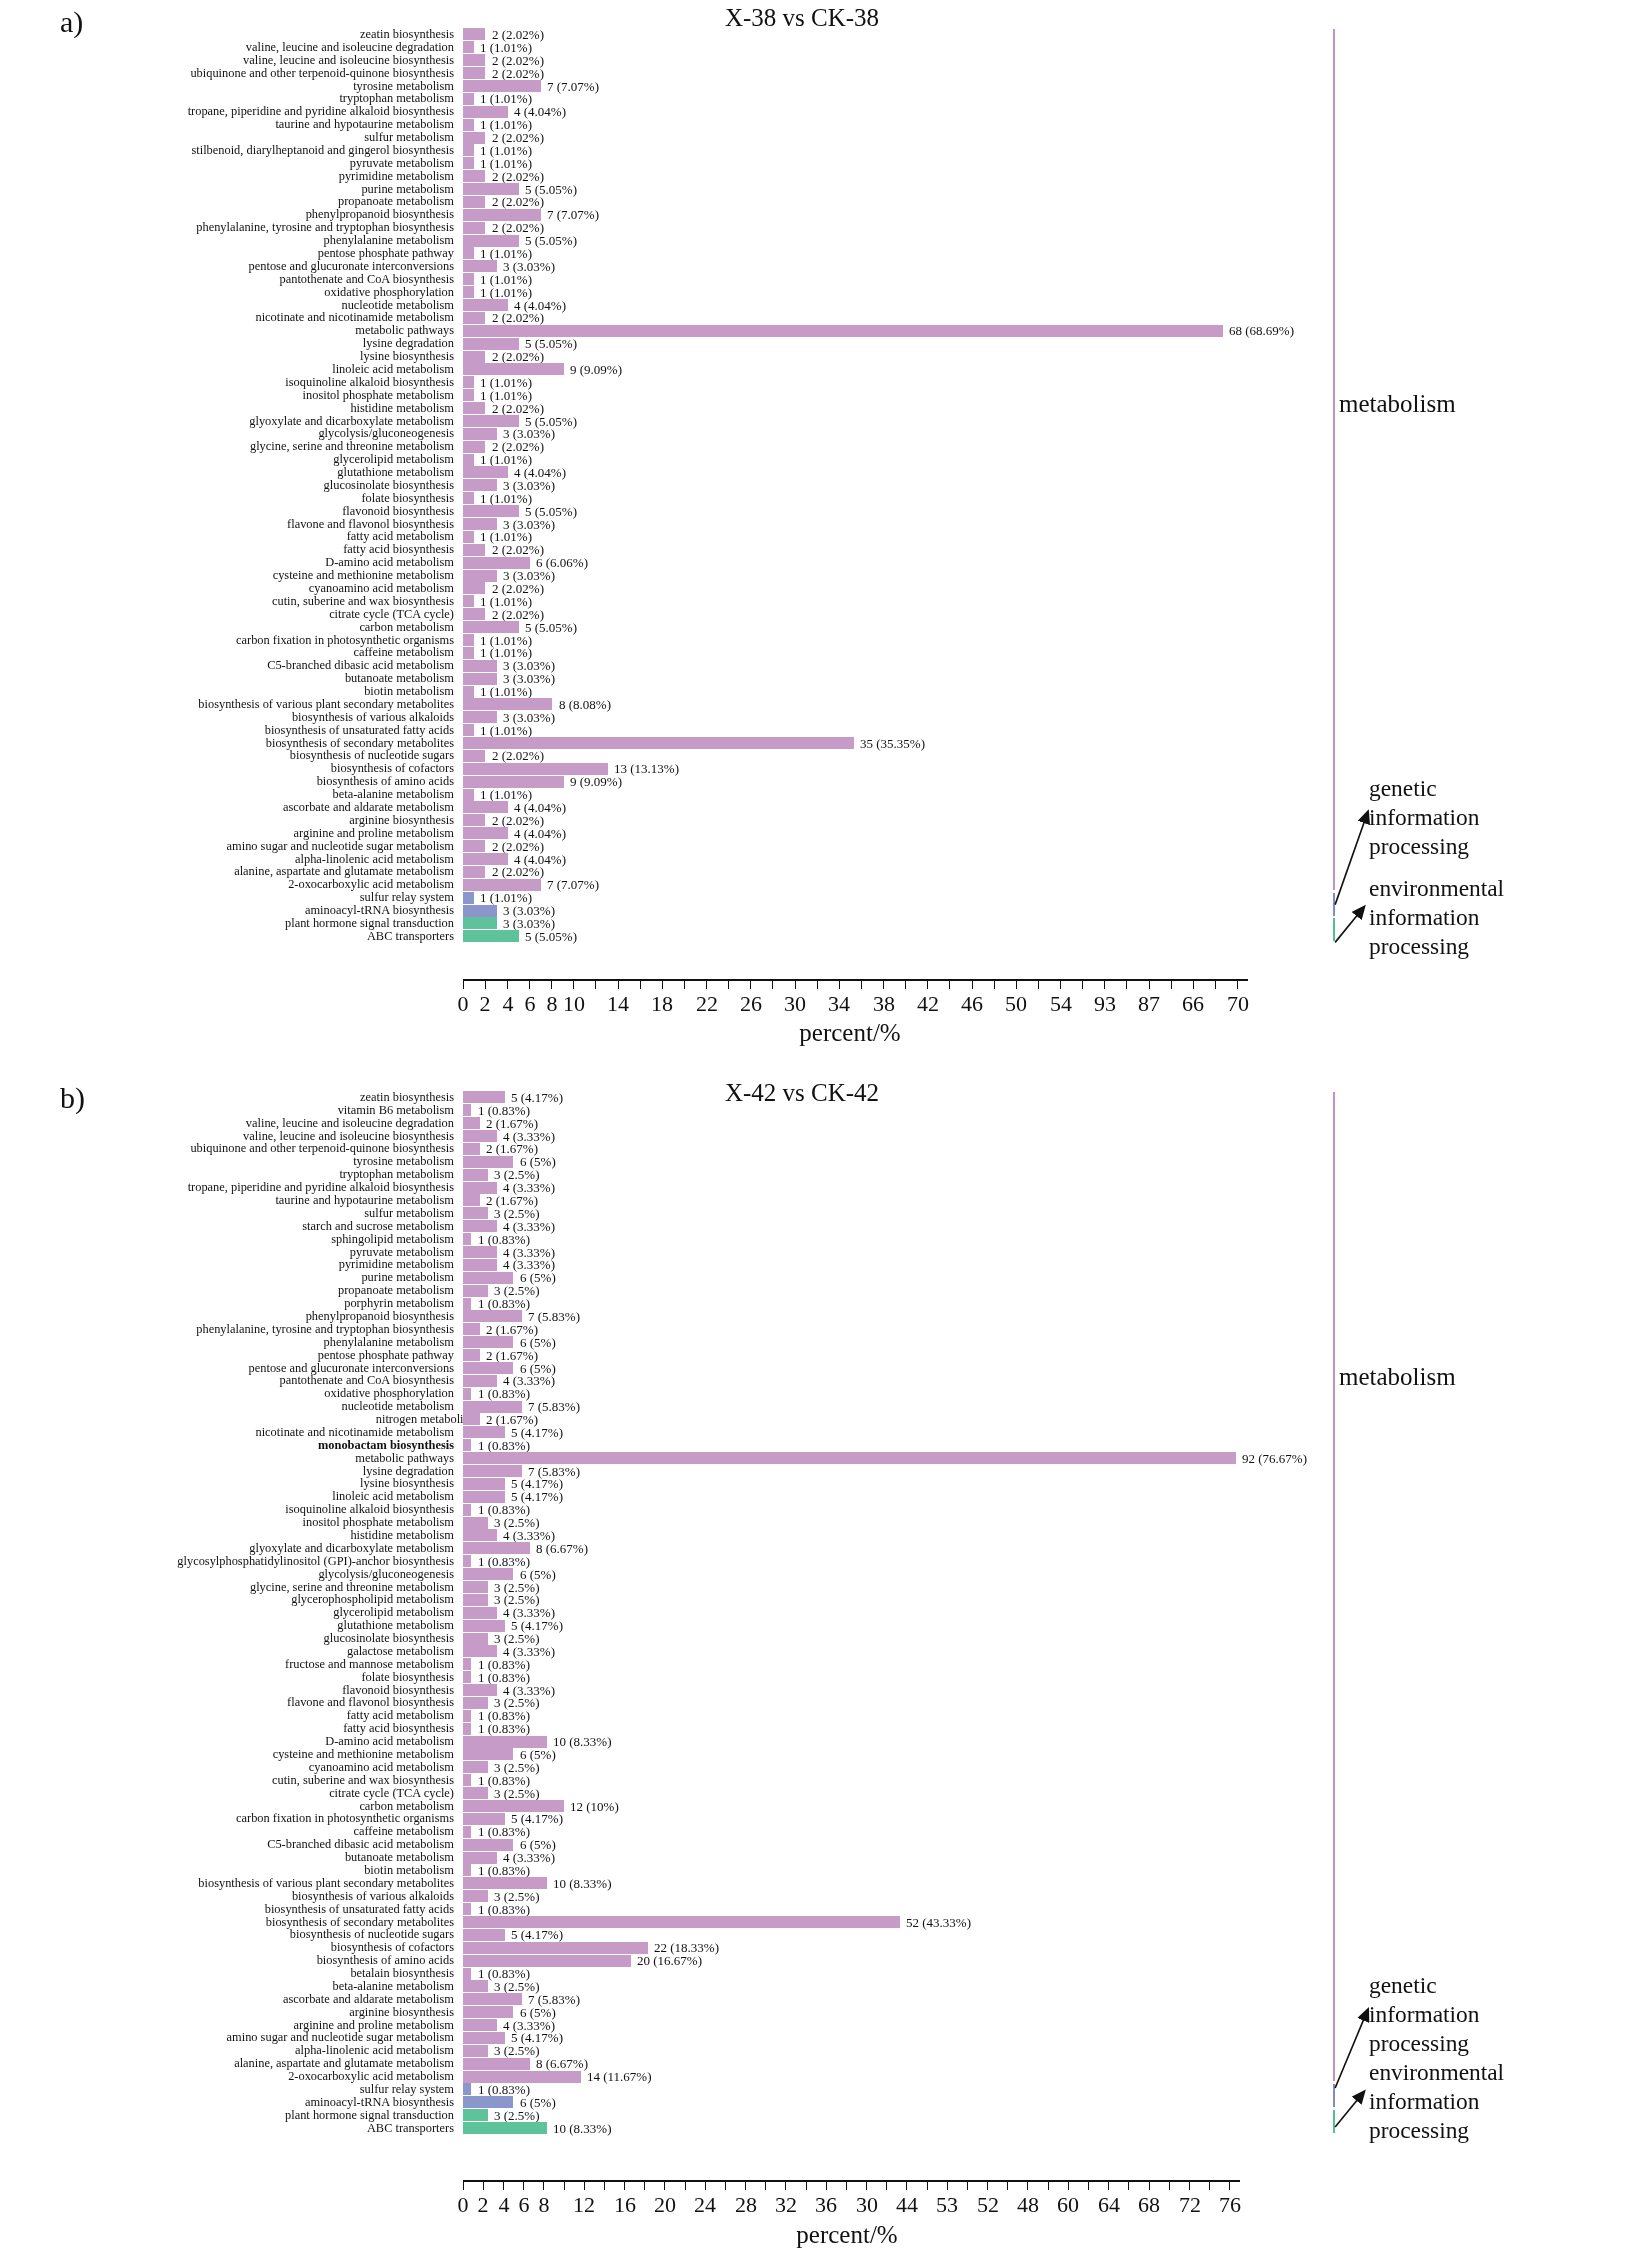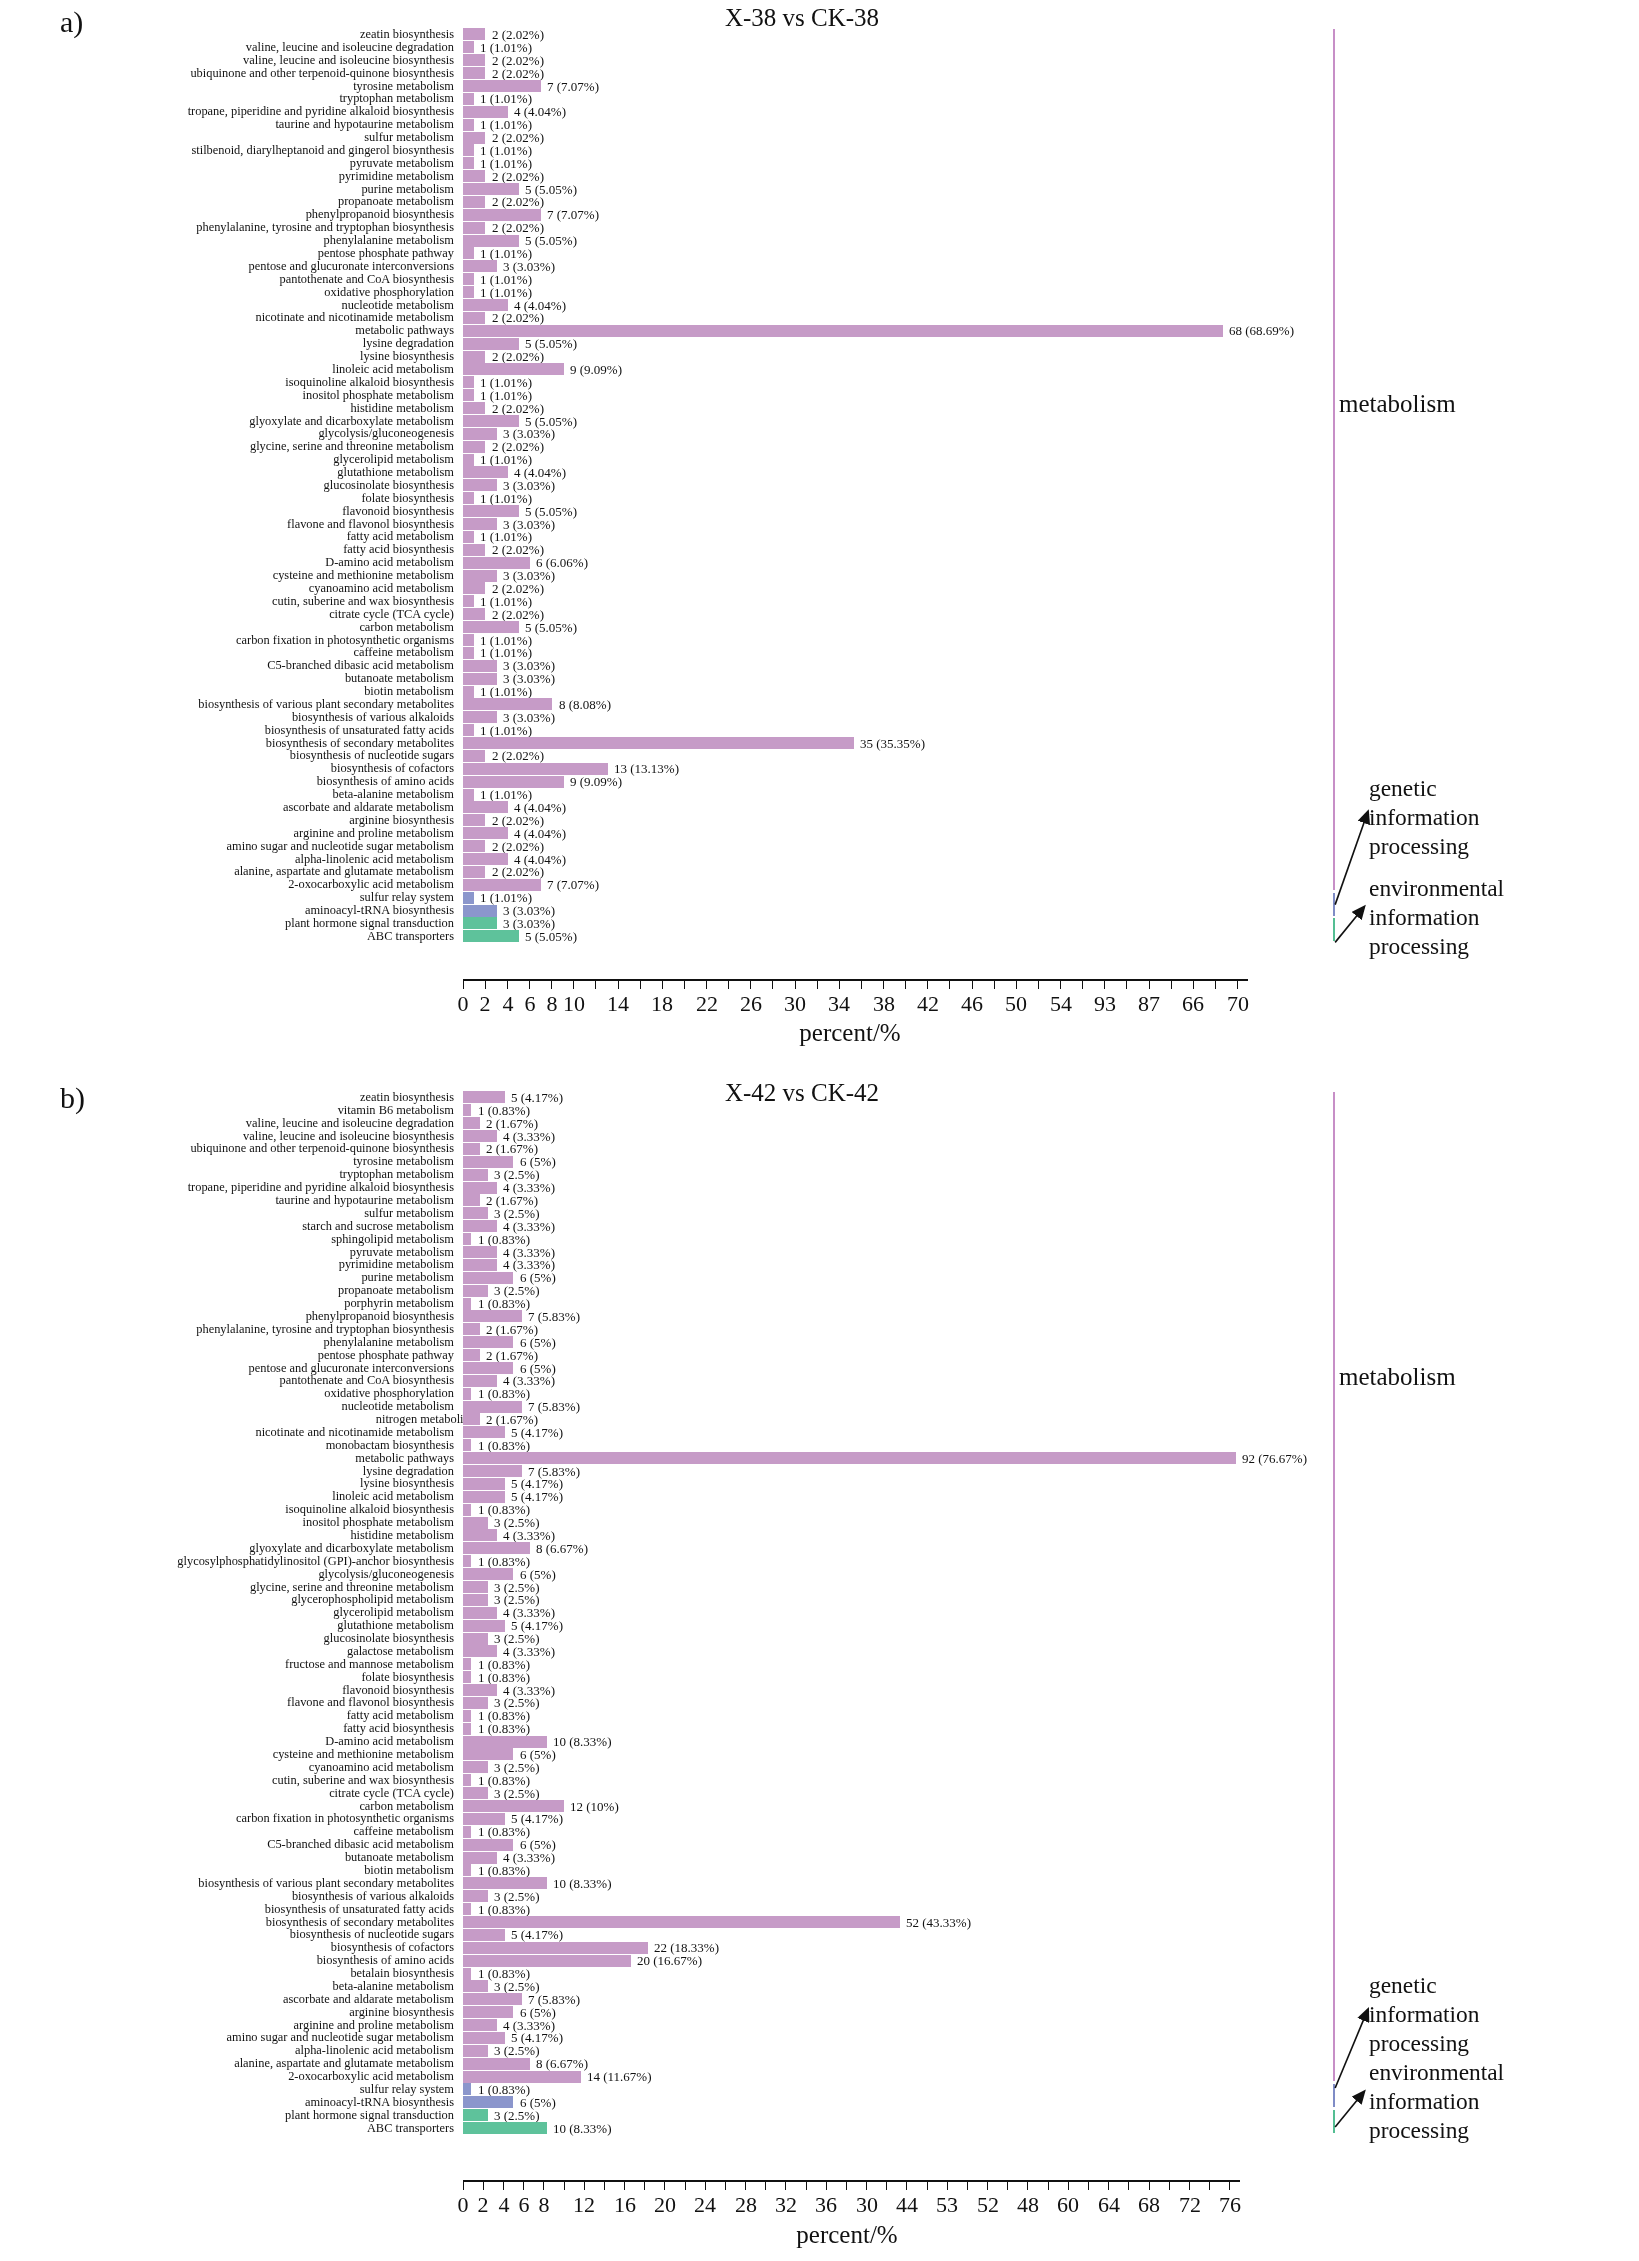--- a/index.html
+++ b/index.html
@@ -410,21 +410,21 @@
       <div class="val" style="left: 478px; top: 326px; height: 13px;">1 (0.83%)</div>
       <div class="row-label" style="top: 339px; width: 454px; height: 13px;">nucleotide metabolism</div>
       <div class="bar" style="left: 463px; top: 340px; width: 59px; height: 12px; background: rgb(198, 155, 199);"></div>
       <div class="val" style="left: 528px; top: 339px; height: 13px;">7 (5.83%)</div>
       <div class="row-label" style="top: 352px; width: 454px; height: 13px; margin-left: 24px;">nitrogen metabolism</div>
       <div class="bar" style="left: 463px; top: 352px; width: 17px; height: 12px; background: rgb(198, 155, 199);"></div>
       <div class="val" style="left: 486px; top: 352px; height: 13px;">2 (1.67%)</div>
       <div class="row-label" style="top: 365px; width: 454px; height: 13px;">nicotinate and nicotinamide metabolism</div>
       <div class="bar" style="left: 463px; top: 365px; width: 42px; height: 12px; background: rgb(198, 155, 199);"></div>
       <div class="val" style="left: 511px; top: 365px; height: 13px;">5 (4.17%)</div>
-      <div class="row-label" style="top: 378px; width: 454px; height: 13px;">monobactam biosynthesis</div>
+      <div class="row-label" style="top: 378px; width: 454px; height: 13px; font-weight: bold;">monobactam biosynthesis</div>
       <div class="bar" style="left: 463px; top: 378px; width: 8.4px; height: 12px; background: rgb(198, 155, 199);"></div>
       <div class="val" style="left: 478px; top: 378px; height: 13px;">1 (0.83%)</div>
       <div class="row-label" style="top: 391px; width: 454px; height: 13px;">metabolic pathways</div>
       <div class="bar" style="left: 463px; top: 391px; width: 773px; height: 12px; background: rgb(198, 155, 199);"></div>
       <div class="val" style="left: 1242px; top: 391px; height: 13px;">92 (76.67%)</div>
       <div class="row-label" style="top: 404px; width: 454px; height: 13px;">lysine degradation</div>
       <div class="bar" style="left: 463px; top: 404px; width: 59px; height: 12px; background: rgb(198, 155, 199);"></div>
       <div class="val" style="left: 528px; top: 404px; height: 13px;">7 (5.83%)</div>
       <div class="row-label" style="top: 416px; width: 454px; height: 13px;">lysine biosynthesis</div>
       <div class="bar" style="left: 463px; top: 417px; width: 42px; height: 12px; background: rgb(198, 155, 199);"></div>

